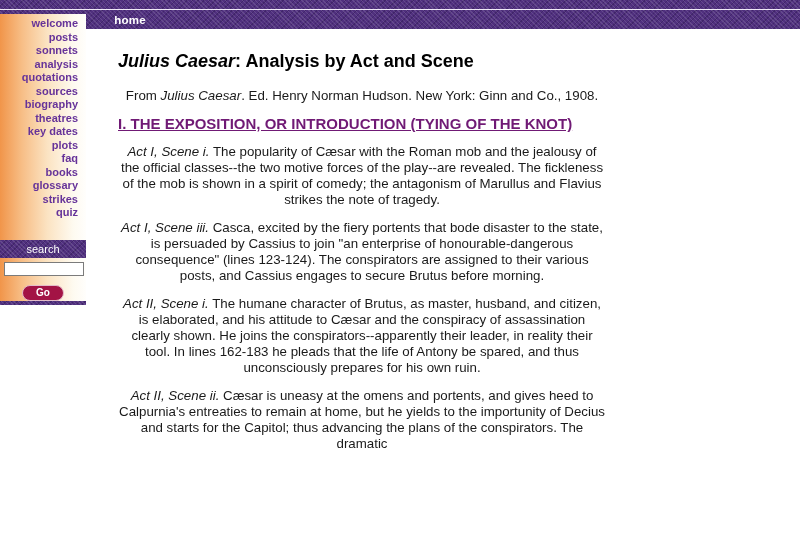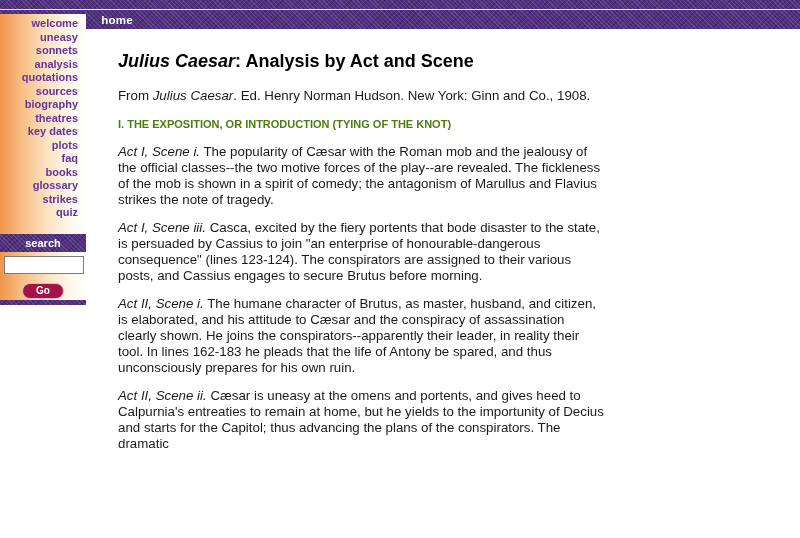--- a/index.html
+++ b/index.html
@@ -20,79 +20,79 @@
   .topline{position:absolute;top:9px;left:0;width:800px;height:1px;background:#efe9f6;}
   .navbar{
     position:absolute;top:10px;left:0;width:800px;height:19px;
     display:flex;align-items:center;
   }
   .navbar a{
     color:#ffffff;font-size:11.5px;font-weight:bold;letter-spacing:.3px;
     text-decoration:none;cursor:pointer;
   }
   .nav-directory{margin-left:18px;}
-  .nav-home{margin-left:22px;}
+  .nav-home{margin-left:35px;}
   .nav-contact{margin-left:25px;margin-top:26px;}
   
   .sidebar{
     position:absolute;top:14px;left:0;width:86px;height:291px;
     background:linear-gradient(90deg,#f1954a 0%,#f7bd85 25%,#fbe3c2 55%,#fefaf0 85%,#fffefc 100%);
     display:flex;flex-direction:column;
   }
   .side-links{padding-top:3px;}
   .side-links a{
     display:block;text-align:right;padding-right:8px;
     color:#663399;font-size:11px;font-weight:bold;line-height:13.5px;
     text-decoration:none;cursor:pointer;
   }
   .search-header{
-    margin-top:14px;height:18px;line-height:18px;text-align:center;
-    color:#ffffff;font-size:11px;font-weight:bold;
+    margin-top:20px;height:18px;line-height:18px;text-align:center;
+    color:#ffffff;font-size:11px;font-weight:normal;
   }
   .search-input{
     display:block;margin:4px 4px 2px 4px;width:74px;height:16px;
     border:1px solid #7b7b7b;background:#ffffff;font-size:11px;padding:0 2px;
   }
   .go-wrap{text-align:center;margin-top:4px;}
   .go-button{
     background:#a31345;color:#ffffff;font-weight:bold;font-size:10px;
     font-family:"Liberation Sans", sans-serif;
     border:1px solid #e3bcc9;border-radius:9px;padding:1px 13px 2px 13px;cursor:pointer;
   }
   .sidebar-bottom-strip{margin-top:auto;height:5px;}
   
   .content{
     position:absolute;top:29px;left:118px;width:488px;
     color:#1a1a1a;font-size:13.3px;line-height:16px;
   }
   .page-title{
     margin:23px 0 17px 0;font-size:18px;line-height:19px;font-weight:bold;color:#000;
   }
-  .content p{margin:0 0 12px 0;}
+  .content p{margin:0 0 12px 0;text-align:center;}
   .content h2{
-    margin:0 0 12px 0;font-size:11px;line-height:16px;font-weight:bold;color:#4d7c0f;
+    margin:0 0 12px 0;font-size:15px;line-height:16px;font-weight:bold;color:#701a75;text-decoration:underline;
   }
   .lead-italic{font-style:italic;}
 </style>
 </head>
 <body>
 
 <div class="topstrip ptex"></div>
 <div class="topline"></div>
 
 <div class="navbar ptex">
   <a class="nav-directory">characters</a>
   <a class="nav-home">home</a>
   <a class="nav-contact">contact</a>
 </div>
 
 <div class="sidebar">
   <nav class="side-links">
     <a>welcome</a>
-    <a>uneasy</a>
+    <a>posts</a>
     <a>sonnets</a>
     <a>analysis</a>
     <a>quotations</a>
     <a>sources</a>
     <a>biography</a>
     <a>theatres</a>
     <a>key dates</a>
     <a>plots</a>
     <a>faq</a>
     <a>books</a>

